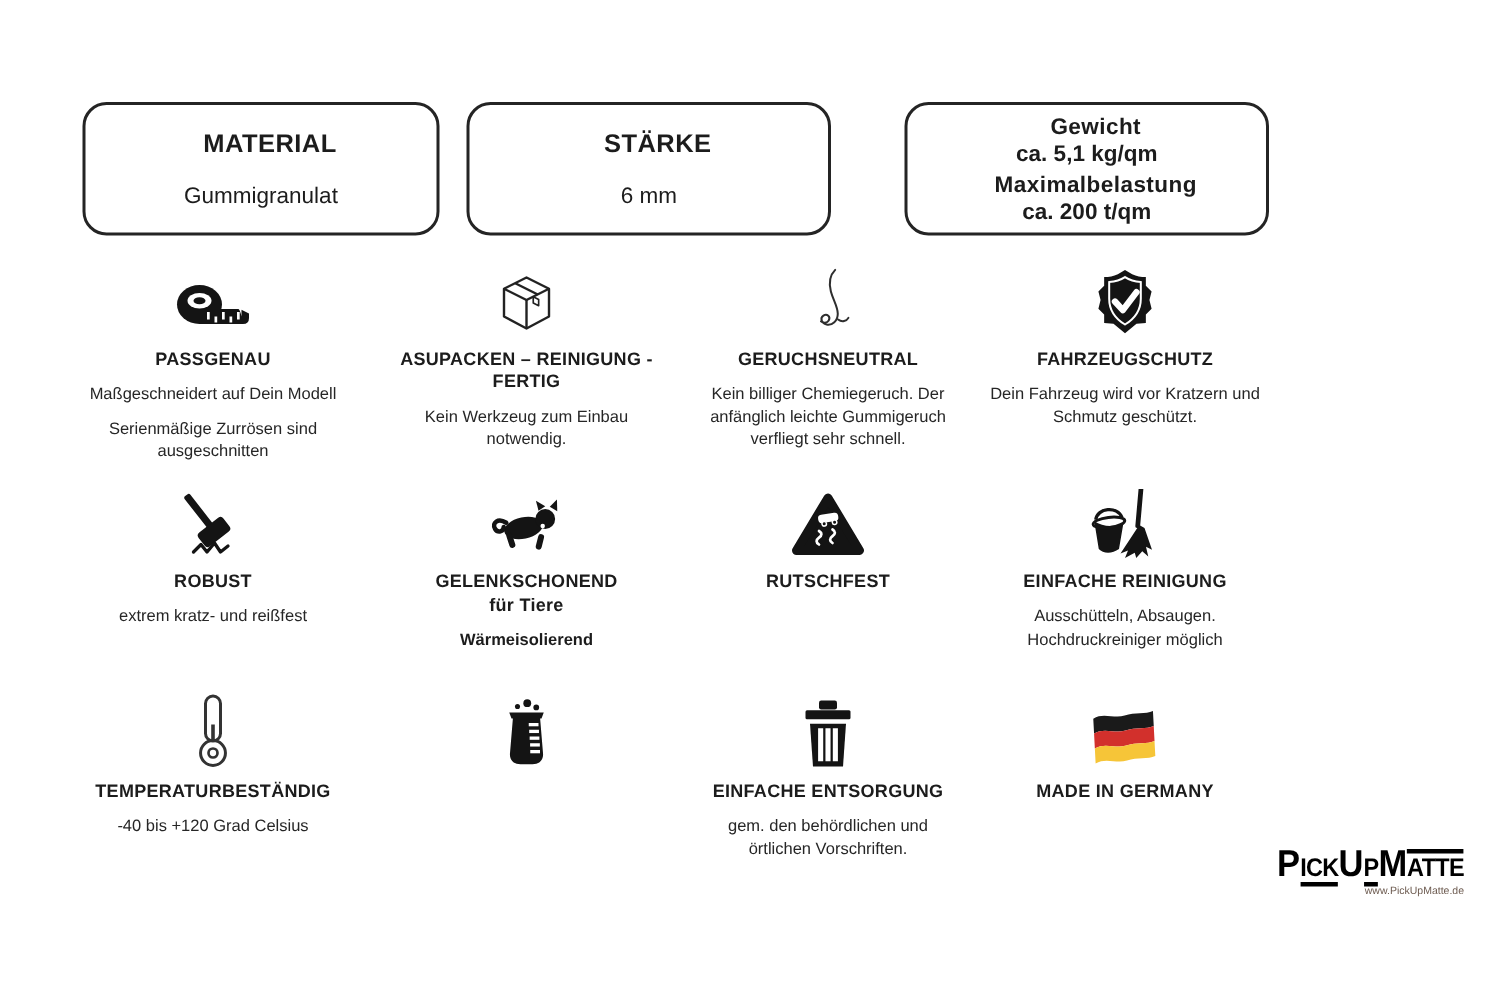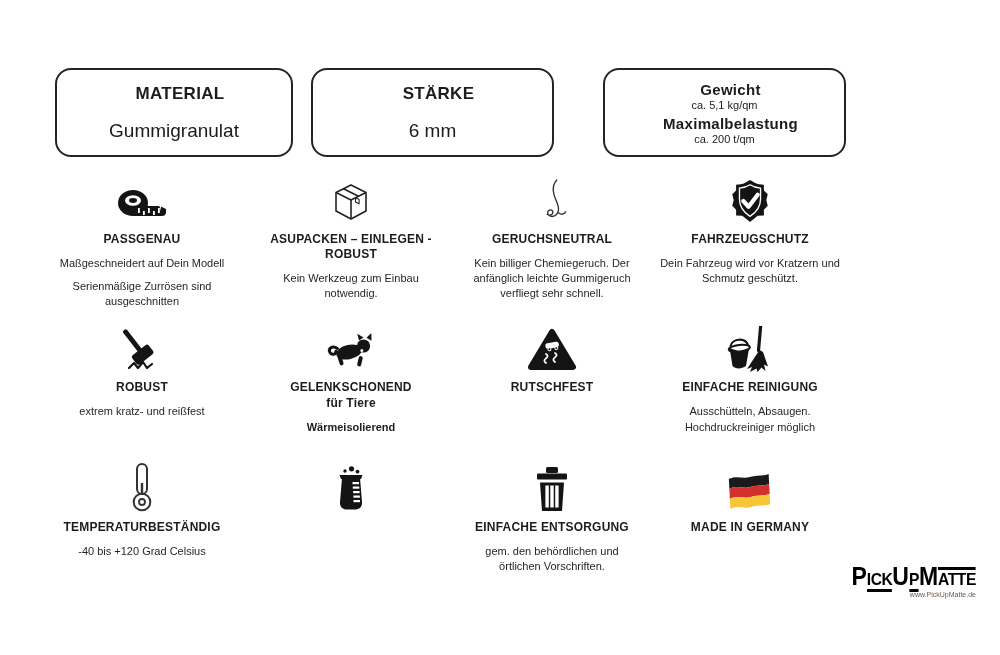--- a/index.html
+++ b/index.html
@@ -7,23 +7,23 @@
           font-family:"Liberation Sans", sans-serif;color:#1c1c1c;}
 
   
   .spec-box{position:absolute;top:68px;height:89px;border:2.5px solid #242424;border-radius:16px;
             background:#fff;display:flex;flex-direction:column;align-items:center;justify-content:center;
             box-sizing:border-box;}
   .box1{left:55px;width:238px;}
   .box2{left:311px;width:243px;}
   .box3{left:603px;width:243px;}
   .spec-title{font-size:17px;font-weight:bold;letter-spacing:.3px;margin-left:12px;}
-  .spec-value{font-size:19px;margin-top:16px;}
+  .spec-value{font-size:15px;margin-top:16px;}
   .box3 .spec-title{font-size:15px;}
-  .box3 .spec-small{font-size:11px;font-weight:400;margin:1px 0 4px;}
+  .box3 .spec-small{font-size:15px;font-weight:700;margin:1px 0 4px;}
 
   
   .grid{position:absolute;left:36px;top:178px;width:814px;display:grid;
         grid-template-columns:212px 206px 196px 200px;grid-template-rows:148px 140px auto;}
   .cell{display:flex;flex-direction:column;align-items:center;text-align:center;padding:0 2px;box-sizing:border-box;}
   .icon-box{height:46px;display:flex;align-items:flex-end;justify-content:center;margin-bottom:6px;}
   .cell h3{font-size:12px;font-weight:bold;margin:2px 0 0;line-height:1.25;letter-spacing:.2px;max-width:180px;}
   .cell h3.subtitle{margin-top:1px;}
   .cell p{font-size:11px;line-height:1.35;margin:4px 0 0;color:#262626;max-width:200px;}
   .cell p.first{margin-top:9px;}
@@ -87,21 +87,21 @@
     <div class="cell">
       <div class="icon-box">
         <svg width="42" height="42" viewBox="0 0 40 42" fill="none" stroke="#222" stroke-width="1.6" stroke-linejoin="round">
           <path d="M20 3 L35 10.5 L35 29 L20 37 L5 29 L5 10.5 Z"></path>
           <path d="M5 10.5 L20 18 L35 10.5"></path>
           <path d="M20 18 L20 37"></path>
           <path d="M12.5 6.8 L27.5 14.3"></path>
           <path d="M24.5 15.8 l3.6 1.8 v4.2 l-3.6 -1.8 Z" stroke-width="1.1"></path>
         </svg>
       </div>
-      <h3 class="w170">ASUPACKEN – EINLEGEN - ROBUST</h3>
+      <h3 class="w170">ASUPACKEN – REINIGUNG - FERTIG</h3>
       <p class="first w160">Kein Werkzeug zum Einbau notwendig.</p>
     </div>
 
     <div class="cell">
       <div class="icon-box">
         <svg width="40" height="46" viewBox="0 0 40 48" fill="none" stroke="#2e2e2e" stroke-width="1.4" stroke-linecap="round">
           <path d="M25 2 C21 6 20.5 11 22 17 C23.6 23 26.8 27.5 26.8 32.5 C26.8 37.5 23 40.8 19 40 C15.4 39.2 14.3 35.4 16.8 33.8 C19.4 32.2 22 34.6 20.5 37.2 C19.5 39 16.6 39.2 15.1 37.8"></path>
           <path d="M27 36.5 C29.8 38.6 33 37.6 34.2 35.4"></path>
         </svg>
       </div>

